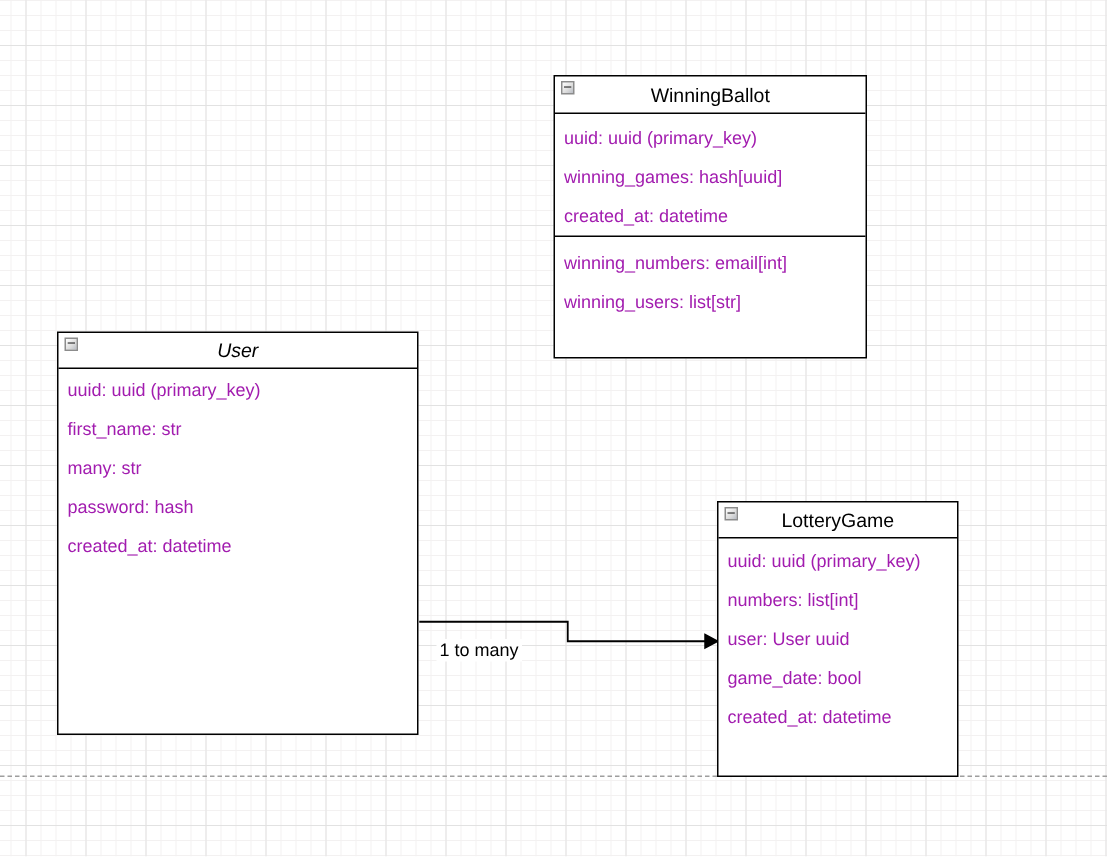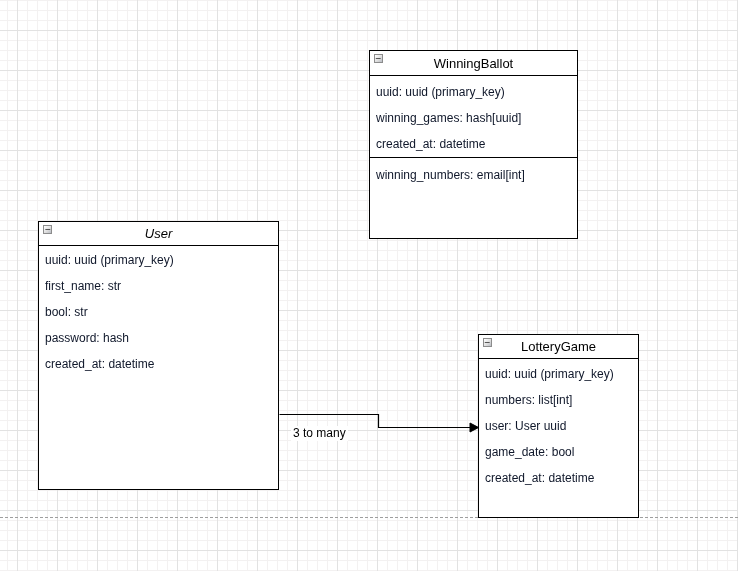--- a/index.html
+++ b/index.html
@@ -54,21 +54,21 @@
     line-height: 6px;
     color: #1a1a1a;
     cursor: pointer;
   }
   .attr-row {
     height: 26px;
     display: flex;
     align-items: center;
     padding-left: 6px;
     font-size: 12px;
-    color: #0f172a;
+    color: #a21caf;
     white-space: nowrap;
     text-align: right;
   }
   .section-divider {
     height: 0;
     border-top: 1px solid #000000;
   }
 
   
   .wb { left: 369px; top: 50px; width: 209px; height: 189px; }
@@ -108,47 +108,48 @@
 
 <div class="canvas">
 
   <div class="page-boundary"></div>
 
   <svg class="edge-svg" viewBox="0 0 738 571" xmlns="http://www.w3.org/2000/svg">
     <path d="M 279.5 414.5 L 378.5 414.5 L 378.5 427.5 L 470.5 427.5" fill="none" stroke="#000000" stroke-width="1.2"></path>
     <polygon points="470,423 478.5,427.5 470,432" fill="#000000" stroke="#000000"></polygon>
   </svg>
 
-  <div class="edge-label">3 to many</div>
+  <div class="edge-label">1 to many</div>
 
   <div class="uml-class wb">
     <div class="class-header">
       <span class="collapse-btn">−</span>
       <span>WinningBallot</span>
     </div>
     <div class="section-1">
       <div class="attr-row">uuid: uuid (primary_key)</div>
       <div class="attr-row">winning_games: hash[uuid]</div>
       <div class="attr-row">created_at: datetime</div>
     </div>
     <div class="section-divider"></div>
     <div class="section-2">
       <div class="attr-row">winning_numbers: email[int]</div>
+      <div class="attr-row">winning_users: list[str]</div>
     </div>
   </div>
 
   <div class="uml-class usr">
     <div class="class-header">
       <span class="collapse-btn">−</span>
       <span>User</span>
     </div>
     <div class="section-1">
       <div class="attr-row">uuid: uuid (primary_key)</div>
       <div class="attr-row">first_name: str</div>
-      <div class="attr-row">bool: str</div>
+      <div class="attr-row">many: str</div>
       <div class="attr-row">password: hash</div>
       <div class="attr-row">created_at: datetime</div>
     </div>
   </div>
 
   <div class="uml-class lg">
     <div class="class-header">
       <span class="collapse-btn">−</span>
       <span>LotteryGame</span>
     </div>

